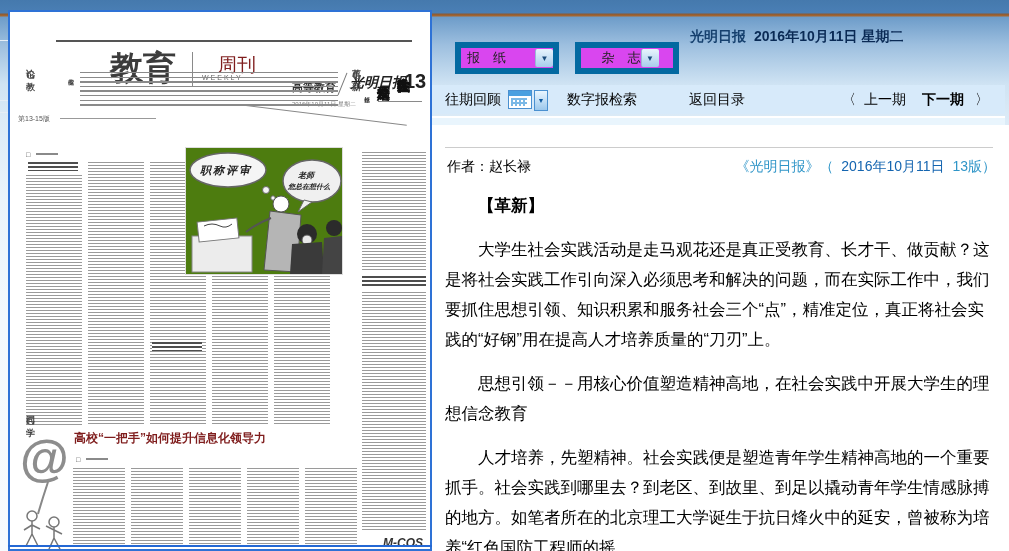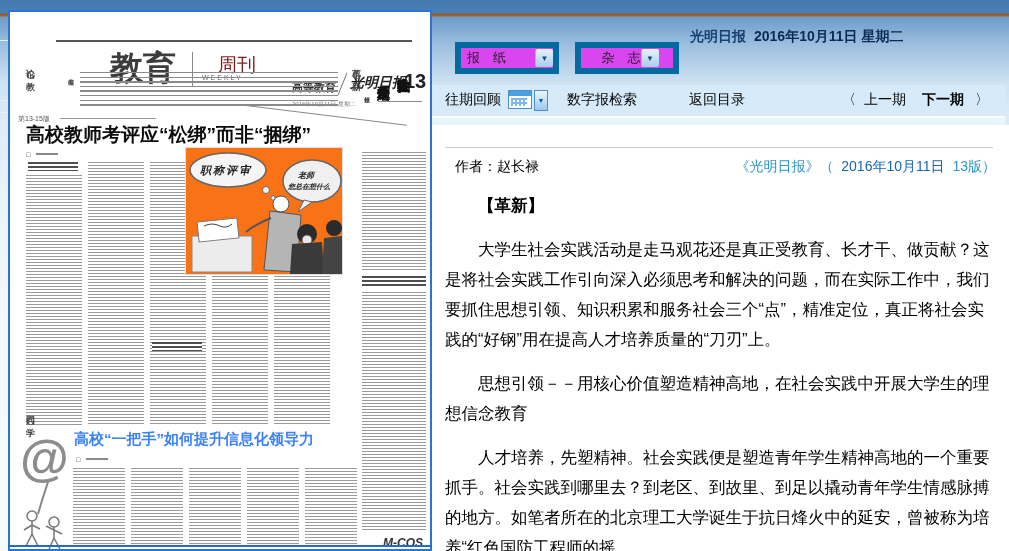--- a/index.html
+++ b/index.html
@@ -52,21 +52,21 @@
      #fff;position:relative;}
   #cal-icon .grid{position:absolute;left:2px;top:7px;width:16px;height:8px;
      background:repeating-linear-gradient(to right,#7ab8e6 0 2px,transparent 2px 4px),
                 repeating-linear-gradient(to bottom,#7ab8e6 0 2px,transparent 2px 4px);}
   #cal-btn{width:12px;height:19px;margin-left:2px;background:linear-gradient(to bottom,#eaf6ff,#9cc8ec);
      border:1px solid #4a90d0;color:#0f5aa0;font-size:7px;display:flex;align-items:center;justify-content:center;}
 
   #content{position:absolute;left:0;top:125px;width:577px;height:426px;background:#fff;}
   #art-title{margin:46px 10px 0 10px;text-align:center;font-size:26px;font-weight:bold;color:#000;letter-spacing:1px;}
   #title-sep{margin:22px auto 0 13px;width:548px;height:1px;background:#ccc;}
-  #meta-row{margin:10px 13px 0 23px;display:flex;justify-content:space-between;font-size:14px;}
+  #meta-row{margin:10px 13px 0 15px;display:flex;justify-content:space-between;font-size:14px;}
   #meta-row .author{color:#000;}
   #meta-row .src-pre,#meta-row .src-page{color:#2f95c8;}
   #meta-row .src-date{color:#1565b0;margin:0 4px;}
   #art-body{margin:6px 18px 0 13px;font-size:16.5px;line-height:30px;color:#000;}
   #art-body p{margin:14px 0;text-indent:2em;}
   #art-body p.tag{font-weight:bold;}
 
   #bottom-blue-line{position:absolute;left:8px;top:545px;width:577px;height:2px;background:#2468d4;}
 </style>
 </head>
@@ -102,33 +102,32 @@
   <div class="greek-fine" style="left:70px;top:60px;width:258px;height:36px;"></div>
 
   <div class="secmark" style="left:342px;top:56px;">
     <span class="g">G</span>
     <span>革新</span>
   </div>
   <div class="vert" style="left:352px;top:68px;font-size:6px;color:#333;height:44px;">□ 赵长禄</div>
   <div class="vert" style="left:364px;top:64px;font-size:13px;font-weight:bold;color:#111;height:76px;">要精准定位</div>
   <div class="vert" style="left:384px;top:56px;font-size:13px;font-weight:bold;color:#111;height:102px;">大学生社会实践</div>
 
-  <div style="left:16px;top:110px;width:280px;font-size:19px;font-weight:bold;color:#0d0d0d;white-space:nowrap;letter-spacing:0px;">高校教师考评应“松绑”而非“捆绑”</div>
   <div style="left:16px;top:139px;font-size:7px;color:#444;">□</div>
   <div class="greek-fine" style="left:26px;top:141px;width:22px;height:4px;"></div>
 
   <div class="greek-dark" style="left:18px;top:150px;width:50px;height:9px;"></div>
   <div class="greek" style="left:16px;top:163px;width:56px;height:250px;"></div>
   <div class="greek" style="left:78px;top:150px;width:56px;height:263px;"></div>
   <div class="greek" style="left:140px;top:150px;width:56px;height:263px;"></div>
   <div class="greek" style="left:202px;top:150px;width:56px;height:263px;"></div>
   <div class="greek" style="left:264px;top:150px;width:56px;height:263px;"></div>
   <div class="greek-dark" style="left:142px;top:330px;width:50px;height:9px;background-color:#fff;"></div>
 
-  <div style="left:176px;top:136px;width:156px;height:126px;background:#f97316;outline:1px solid #ddd;text-align:center;">
+  <div style="left:176px;top:136px;width:156px;height:126px;background:#4d7c0f;outline:1px solid #ddd;text-align:center;">
     <svg width="156" height="126" viewBox="0 0 156 126" style="position:absolute;left:0;top:0;">
 
       <ellipse cx="42" cy="22" rx="38" ry="17" fill="#f5f5f5" stroke="#666" stroke-width="1.5"></ellipse>
       <circle cx="80" cy="42" r="3.5" fill="#f5f5f5" stroke="#666"></circle>
       <circle cx="87" cy="50" r="2.2" fill="#f5f5f5" stroke="#666"></circle>
 
       <circle cx="95" cy="56" r="8" fill="#fff" stroke="#555"></circle>
       <path d="M84,63 L115,67 L111,124 L78,122 Z" fill="#b5b5b5" stroke="#555"></path>
       <path d="M85,70 Q70,76 60,84" fill="none" stroke="#555" stroke-width="2"></path>
 
@@ -163,21 +162,21 @@
     <svg width="52" height="119" viewBox="0 0 52 119" style="position:absolute;left:0;top:0;">
       <text x="2" y="46" font-size="50" fill="#8d8d8d" font-weight="bold">@</text>
       <path d="M30,52 Q24,70 20,84" stroke="#888" stroke-width="2" fill="none"></path>
       <circle cx="14" cy="86" r="5" fill="none" stroke="#777" stroke-width="1.5"></circle>
       <path d="M14,91 L14,104 M14,95 L6,100 M14,95 L22,99 M14,104 L8,116 M14,104 L20,116" stroke="#777" stroke-width="1.5" fill="none"></path>
       <circle cx="36" cy="92" r="5" fill="none" stroke="#777" stroke-width="1.5"></circle>
       <path d="M36,97 L36,108 M36,100 L28,96 M36,100 L44,104 M36,108 L31,119 M36,108 L42,119" stroke="#777" stroke-width="1.5" fill="none"></path>
     </svg>
   </div>
 
-  <div style="left:64px;top:418px;width:300px;font-size:15px;font-weight:bold;color:#3b82f6;white-space:nowrap;">高校“一把手”如何提升信息化领导力</div>
+  <div style="left:64px;top:418px;width:300px;font-size:12px;font-weight:bold;color:#7f1d1d;white-space:nowrap;">高校“一把手”如何提升信息化领导力</div>
   <div style="left:66px;top:444px;font-size:7px;color:#444;">□</div>
   <div class="greek-fine" style="left:76px;top:446px;width:22px;height:4px;"></div>
 
   <div class="greek" style="left:63px;top:456px;width:52px;height:81px;"></div>
   <div class="greek" style="left:121px;top:456px;width:52px;height:81px;"></div>
   <div class="greek" style="left:179px;top:456px;width:52px;height:81px;"></div>
   <div class="greek" style="left:237px;top:456px;width:52px;height:81px;"></div>
   <div class="greek" style="left:295px;top:456px;width:52px;height:81px;"></div>
 
   <div style="left:373px;top:524px;font-size:12px;font-weight:bold;font-style:italic;color:#333;">M-COS</div>

